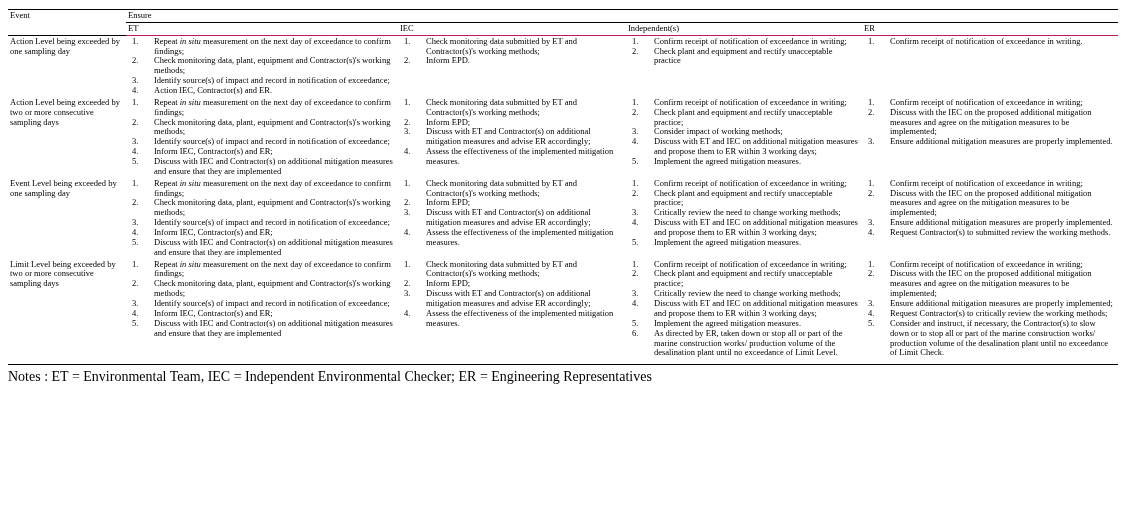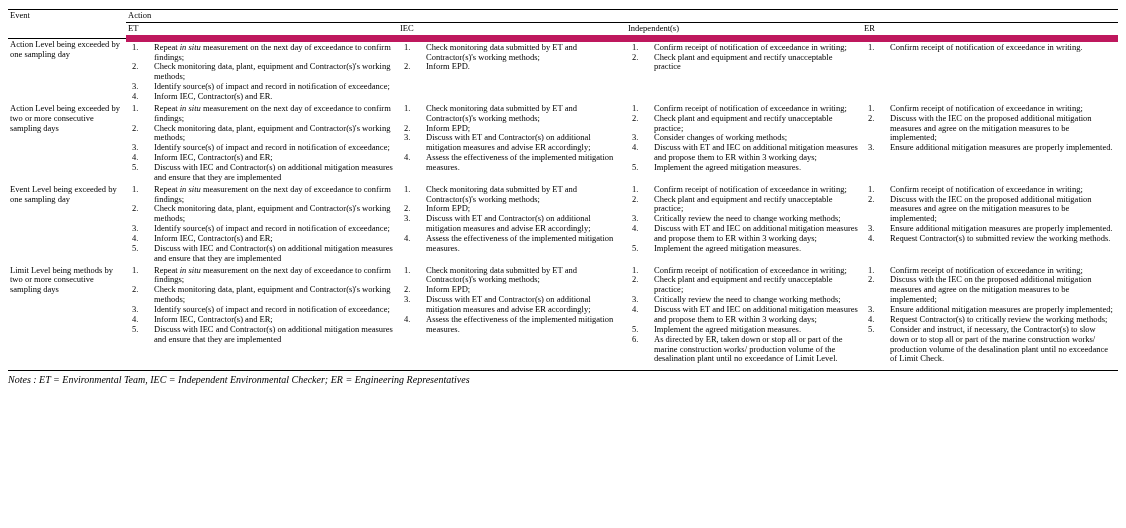--- a/index.html
+++ b/index.html
@@ -34,21 +34,21 @@
     font-weight: normal;
   }
   thead th { font-weight: bold; }
   th.event-h {
     border-bottom: 1px solid #000;
   }
   th.action-h {
     border-bottom: 1px solid #000;
   }
   th.sub-h {
-    border-bottom: 7px solid #be185d;
+    border-bottom: 1px solid #be185d;
     padding-bottom: 2px;
   }
   tbody td {
     padding-top: 3px;
     padding-bottom: 13px;
   }
   tbody tr:last-child td {
     border-bottom: 1px solid #000;
     padding-bottom: 6px;
   }
@@ -56,44 +56,43 @@
   .item { display: flex; }
   .num {
     flex: 0 0 26px;
     width: 26px;
     padding-left: 4px;
     box-sizing: border-box;
   }
   .txt { flex: 1 1 auto; }
   .notes {
     width: 1110px;
-    font-size: 10px;
+    font-size: 14px;
     line-height: 1.25;
-    font-style: italic;
   }
   .notes .note-line { white-space: nowrap; }
   .notes-block { margin-top: 3px; }
 </style>
 </head>
 <body>
 
 <div class="page">
 
   <table class="plan">
     <colgroup>
       <col style="width:118px">
       <col style="width:272px">
       <col style="width:228px">
       <col style="width:236px">
       <col style="width:256px">
     </colgroup>
     <thead>
       <tr>
         <th class="event-h" rowspan="2">Event</th>
-        <th class="action-h" colspan="4">Action</th>
+        <th class="action-h" colspan="4">Ensure</th>
       </tr>
       <tr>
         <th class="sub-h">ET</th>
         <th class="sub-h">IEC</th>
         <th class="sub-h">Independent(s)</th>
         <th class="sub-h">ER</th>
       </tr>
     </thead>
     <tbody id="table-body">
         <tr>
@@ -106,21 +105,21 @@
             <div class="item">
               <span class="num">2.</span>
               <span class="txt">Check monitoring data, plant, equipment and Contractor(s)'s working methods;</span>
             </div>
             <div class="item">
               <span class="num">3.</span>
               <span class="txt">Identify source(s) of impact and record in notification of exceedance;</span>
             </div>
             <div class="item">
               <span class="num">4.</span>
-              <span class="txt">Inform IEC, Contractor(s) and ER.</span>
+              <span class="txt">Action IEC, Contractor(s) and ER.</span>
             </div>
           </td>
           <td class="action-cell">
             <div class="item">
               <span class="num">1.</span>
               <span class="txt">Check monitoring data submitted by ET and Contractor(s)'s working methods;</span>
             </div>
             <div class="item">
               <span class="num">2.</span>
               <span class="txt">Inform EPD.</span>
@@ -189,21 +188,21 @@
             <div class="item">
               <span class="num">1.</span>
               <span class="txt">Confirm receipt of notification of exceedance in writing;</span>
             </div>
             <div class="item">
               <span class="num">2.</span>
               <span class="txt">Check plant and equipment and rectify unacceptable practice;</span>
             </div>
             <div class="item">
               <span class="num">3.</span>
-              <span class="txt">Consider changes of working methods;</span>
+              <span class="txt">Consider impact of working methods;</span>
             </div>
             <div class="item">
               <span class="num">4.</span>
               <span class="txt">Discuss with ET and IEC on additional mitigation measures and propose them to ER within 3 working days;</span>
             </div>
             <div class="item">
               <span class="num">5.</span>
               <span class="txt">Implement the agreed mitigation measures.</span>
             </div>
           </td>
@@ -299,21 +298,21 @@
               <span class="num">3.</span>
               <span class="txt">Ensure additional mitigation measures are properly implemented.</span>
             </div>
             <div class="item">
               <span class="num">4.</span>
               <span class="txt">Request Contractor(s) to submitted review the working methods.</span>
             </div>
           </td>
         </tr>
         <tr>
-          <td class="event-cell">Limit Level being methods by two or more consecutive sampling days</td>
+          <td class="event-cell">Limit Level being exceeded by two or more consecutive sampling days</td>
           <td class="action-cell">
             <div class="item">
               <span class="num">1.</span>
               <span class="txt">Repeat <i>in situ</i> measurement on the next day of exceedance to confirm findings;</span>
             </div>
             <div class="item">
               <span class="num">2.</span>
               <span class="txt">Check monitoring data, plant, equipment and Contractor(s)'s working methods;</span>
             </div>
             <div class="item">

